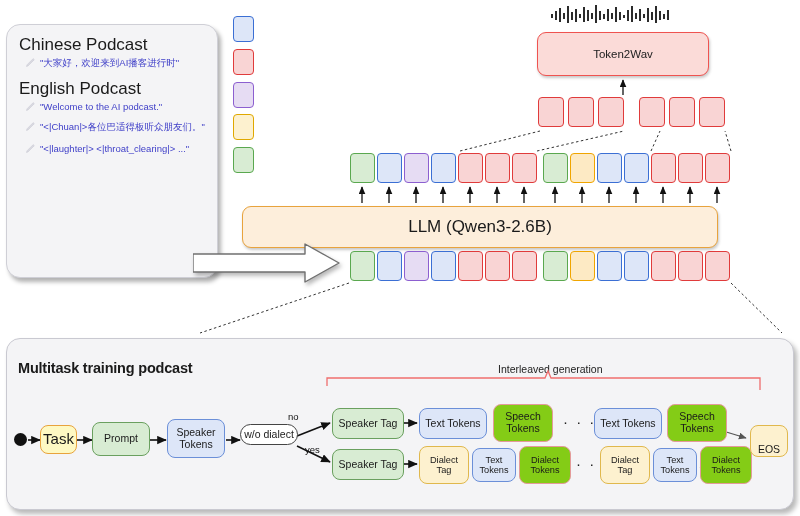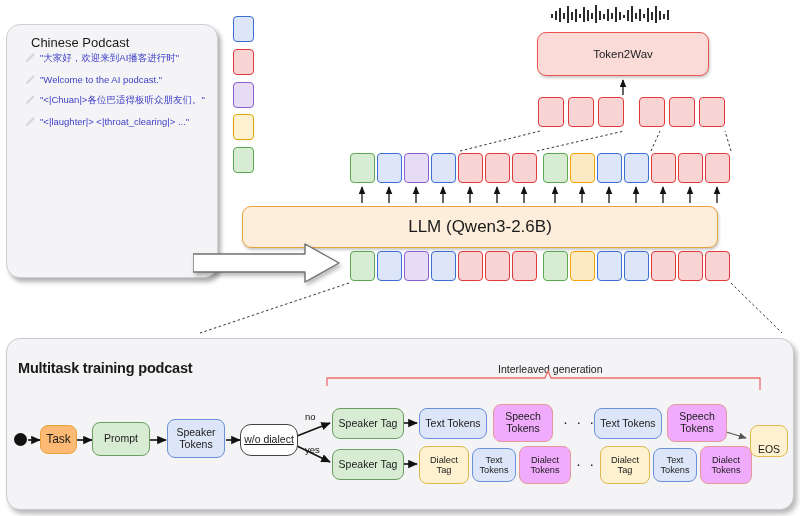--- a/index.html
+++ b/index.html
@@ -5,21 +5,21 @@
   html,body{margin:0;padding:0;background:#ffffff;}
   body{width:800px;height:516px;position:relative;overflow:hidden;
        font-family:"Liberation Sans","DejaVu Sans",sans-serif;color:#1a1a1a;}
   .abs{position:absolute;}
 
   
   #data-card{left:6px;top:24px;width:212px;height:254px;background:#f4f4f6;
     border:1px solid #cfcfd6;border-radius:14px;box-sizing:border-box;
     padding:10px 12px 8px 12px;box-shadow:3px 4px 4px rgba(0,0,0,.30);}
   #data-card .title{font-size:12.5px;font-weight:bold;letter-spacing:-.2px;margin:0 0 9px 0;}
-  #data-card .cat{font-size:13px;margin:0 0 2px 12px;}
+  #data-card .cat{font-size:17px;margin:0 0 2px 0;}
   #data-card .ex{font-size:9.5px;color:#4040c8;margin:0 0 9px 0;
       display:flex;align-items:flex-start;gap:4px;padding-left:6px;white-space:nowrap;}
   .pen{flex:0 0 auto;opacity:.45;}
   .pen svg{display:block;}
 
   
   .tok{position:absolute;border-radius:4px;box-sizing:border-box;}
   .t-green {background:#d8ecd3;border:1.4px solid #5aa84f;}
   .t-blue  {background:#dde6f8;border:1.4px solid #3b6fd4;}
   .t-purple{background:#e6dcf3;border:1.4px solid #8c5fd0;}
@@ -52,25 +52,25 @@
 
   
   #bottom-panel{left:6px;top:338px;width:788px;height:172px;background:#f4f4f6;
     border:1px solid #c9c9d1;border-radius:14px;box-sizing:border-box;
     box-shadow:3px 4px 5px rgba(0,0,0,.28);}
   #bottom-title{left:18px;top:360px;font-size:14.5px;font-weight:bold;letter-spacing:-.2px;}
 
   
   .node{position:absolute;box-sizing:border-box;display:flex;align-items:center;
         justify-content:center;text-align:center;line-height:1.12;border-radius:8px;}
-  .n-task  {background:#fdba74;border:1.3px solid #e8a33d;font-size:12px;}
+  .n-task  {background:#fef9c3;border:1.3px solid #e8a33d;font-size:15px;}
   .n-green {background:#d8ecd3;border:1.3px solid #6aa05f;font-size:10.5px;}
   .n-blue  {background:#dde6f8;border:1.3px solid #6b8fd8;font-size:10.5px;}
   .n-white {background:#ffffff;border:1.4px solid #444;font-size:10.5px;border-radius:11px;}
-  .n-pink  {background:#f0abfc;border:1.3px solid #e49a9a;font-size:10.5px;}
+  .n-pink  {background:#84cc16;border:1.3px solid #e49a9a;font-size:10.5px;}
   .n-yellow{background:#fdf1cf;border:1.3px solid #e0b84d;font-size:10.5px;}
   .dots{position:absolute;font-size:15px;letter-spacing:2px;color:#222;}
   .edgelbl{position:absolute;font-size:9.5px;color:#111;}
   #start-dot{left:14px;top:433px;width:13px;height:13px;border-radius:50%;background:#111;}
   #flow-svg{left:0;top:338px;width:800px;height:172px;pointer-events:none;}
   #interleaved-label{left:498px;top:363px;font-size:10.5px;color:#222;}
   .n-small{font-size:9.2px;}
 </style>
 </head>
 <body>
@@ -80,20 +80,21 @@
   <div class="cat">Chinese Podcast</div>
   <div class="ex">
     <span class="pen">
         <svg width="11" height="11" viewBox="0 0 11 11">
           <path d="M1.5 9.5 L3 9 L9.3 2.7 L8.2 1.6 L1.9 7.9 Z" fill="#b9b9c8" stroke="#8f8fa3" stroke-width=".5"></path>
         </svg>
       </span>
     <span>"大家好，欢迎来到AI播客进行时"</span>
   </div>
 
+  <div class="cat">English Podcast</div>
   <div class="ex">
     <span class="pen">
         <svg width="11" height="11" viewBox="0 0 11 11">
           <path d="M1.5 9.5 L3 9 L9.3 2.7 L8.2 1.6 L1.9 7.9 Z" fill="#b9b9c8" stroke="#8f8fa3" stroke-width=".5"></path>
         </svg>
       </span>
     <span>"Welcome to the AI podcast."</span>
   </div>
 
   <div class="ex">
@@ -298,25 +299,25 @@
 <div class="node n-task" style="left:40px;top:425px;width:37px;height:29px;">
   <span>Task</span>
 </div>
 <div class="node n-green" style="left:92px;top:422px;width:58px;height:34px;">
   <span>Prompt</span>
 </div>
 <div class="node n-blue" style="left:167px;top:419px;width:58px;height:39px;flex-direction:column;">
   <span>Speaker</span>
   <span>Tokens</span>
 </div>
-<div class="node n-white" style="left:240px;top:424px;width:58px;height:32px;text-decoration:underline;">
+<div class="node n-white" style="left:240px;top:424px;width:58px;height:21px;">
   <span>w/o dialect</span>
 </div>
 
-<div class="edgelbl" style="left:305px;top:411px;">no</div>
+<div class="edgelbl" style="left:288px;top:411px;">no</div>
 <div class="edgelbl" style="left:305px;top:444px;">yes</div>
 
 <div class="node n-green" style="left:332px;top:408px;width:72px;height:31px;">
   <span>Speaker Tag</span>
 </div>
 <div class="node n-blue" style="left:419px;top:408px;width:68px;height:31px;">
   <span>Text Tokens</span>
 </div>
 <div class="node n-pink" style="left:493px;top:404px;width:60px;height:38px;flex-direction:column;">
   <span>Speech</span>

